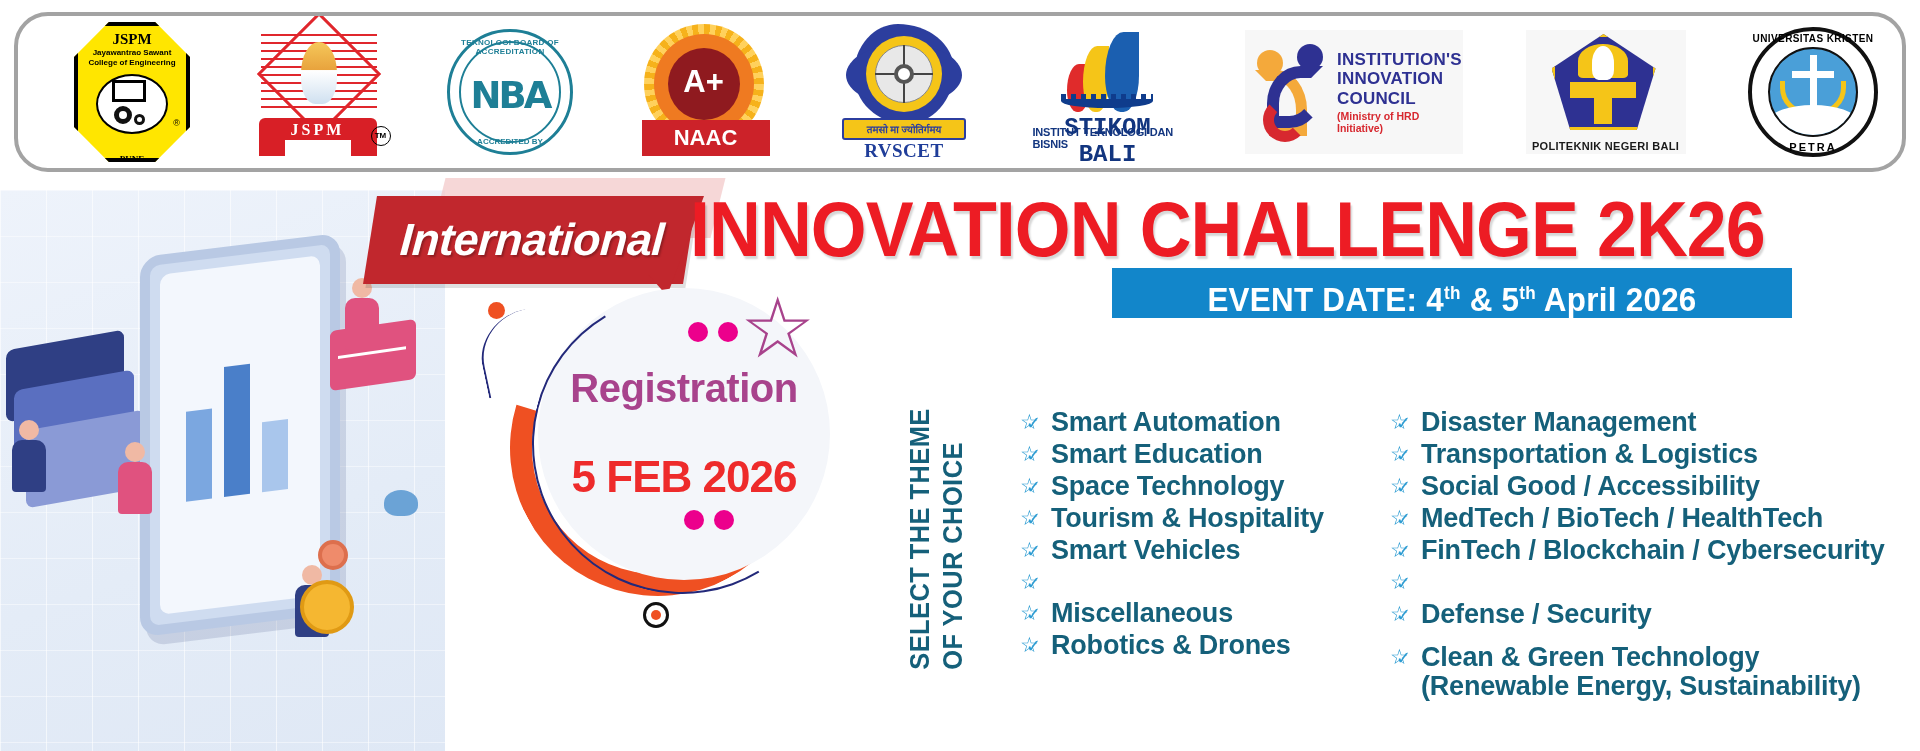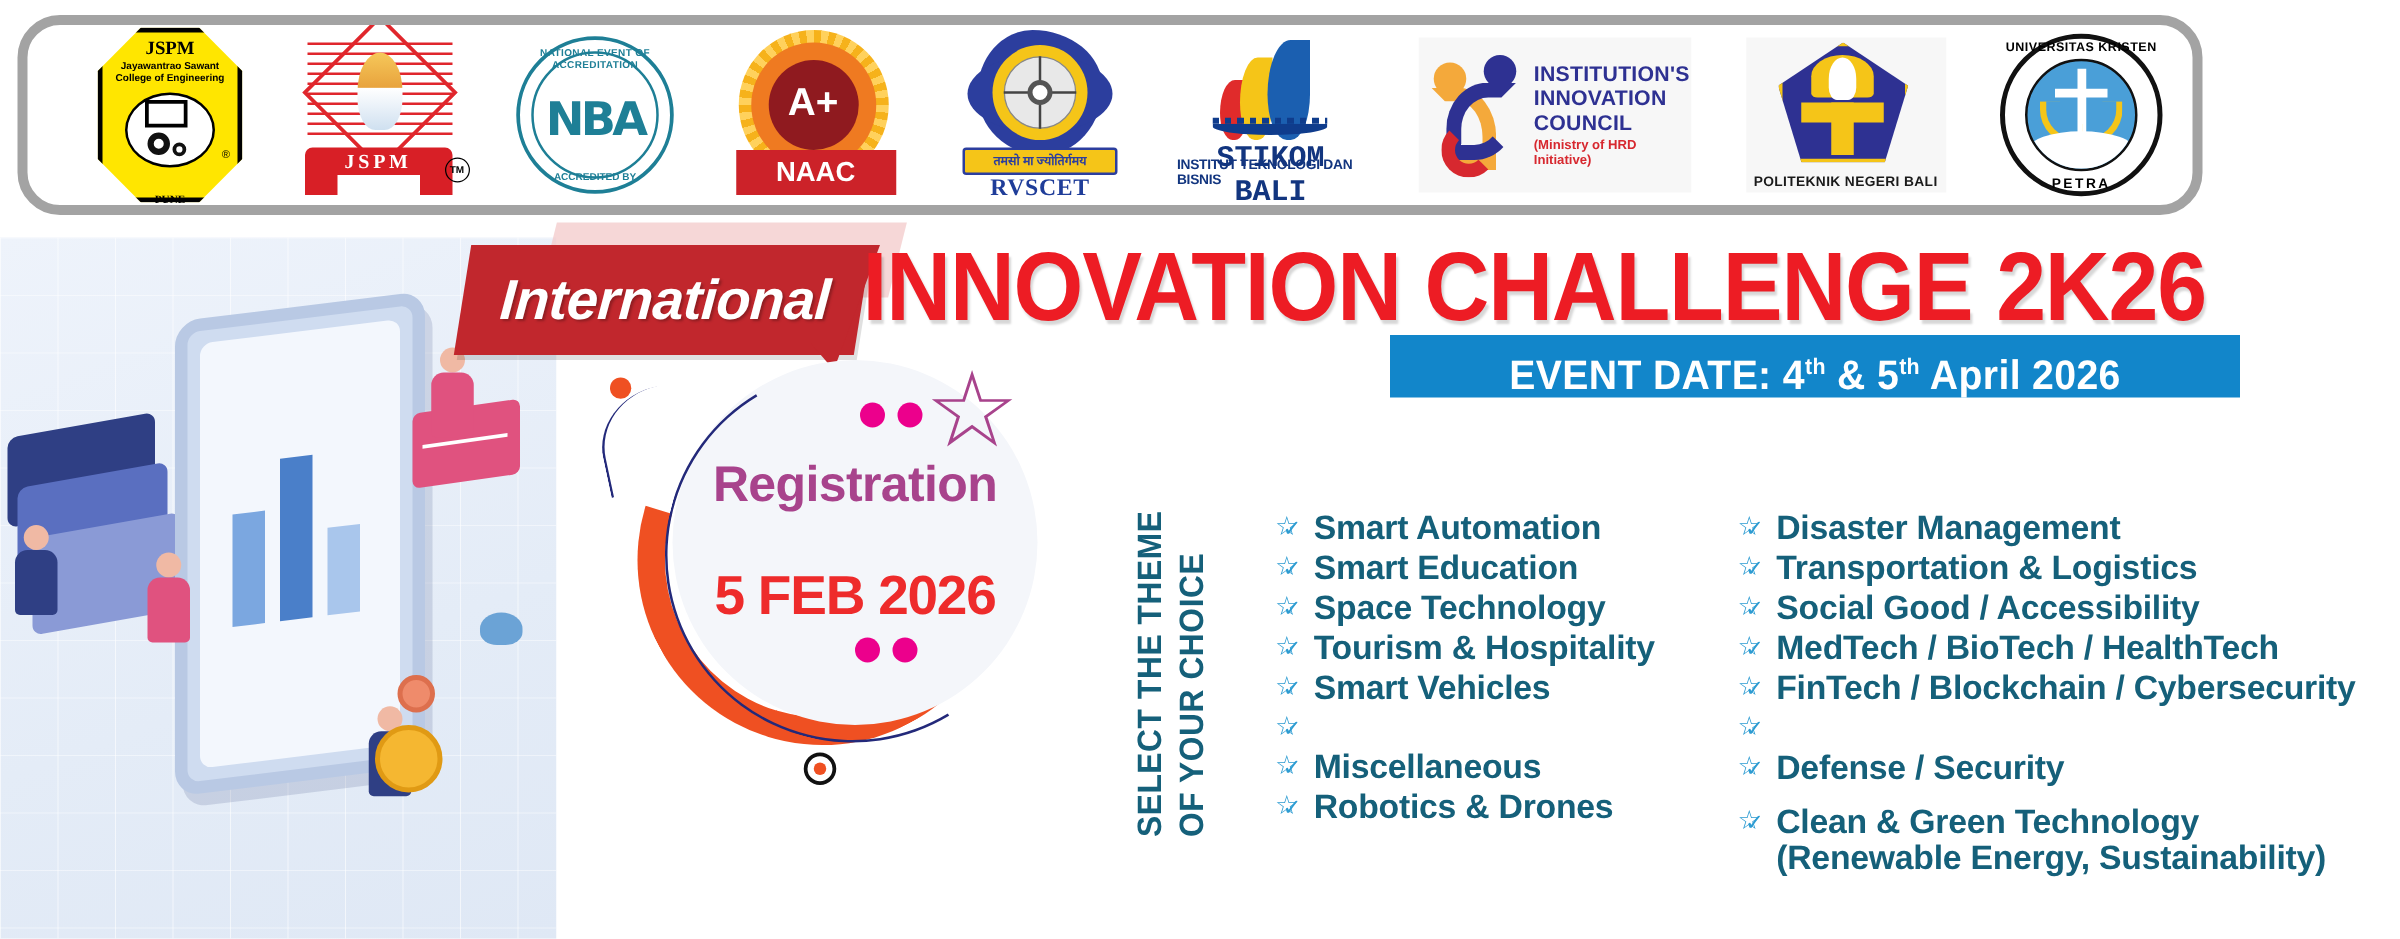--- a/index.html
+++ b/index.html
@@ -3,22 +3,22 @@
 <meta charset="utf-8">
 <style>
   * { box-sizing: border-box; margin:0; padding:0; }
   html,body { width:1920px; height:751px; overflow:hidden; background:#ffffff;
     font-family:"Liberation Sans", sans-serif; }
 
   #poster { position:relative; width:1920px; height:751px; background:#fff; }
 
   
   .logo-bar{
-    position:absolute; left:14px; top:12px; width:1748px; height:160px;
-    border:8px solid #a3a3a3; border-radius:34px; background:#fff;
+    position:absolute; left:14px; top:12px; width:1892px; height:160px;
+    border:4px solid #a3a3a3; border-radius:34px; background:#fff;
     display:flex; align-items:center; justify-content:space-between;
     padding:4px 24px 4px 56px; overflow:hidden;
   }
   .logo-cell{ display:flex; align-items:center; justify-content:center;
     height:150px; flex:0 0 auto; position:relative; }
 
   
   .jspm-oct{ width:116px; height:140px; position:relative; }
   .jspm-oct .oct{ position:absolute; inset:0; background:#ffe600;
     border:4px solid #000;
@@ -355,21 +355,21 @@
           <span>JSPM</span>
           <div class="notch"></div>
         </div>
         <div class="tm">TM</div>
       </div>
     </div>
 
     <div class="logo-cell">
       <div class="nba">
         <div class="inner"></div>
-        <div class="txt-top">NATIONAL EVENT OF ACCREDITATION</div>
+        <div class="txt-top">TEKNOLOGI BOARD OF ACCREDITATION</div>
         <div class="big">NBA</div>
         <div class="txt-bot">ACCREDITED BY</div>
       </div>
     </div>
 
     <div class="logo-cell">
       <div class="naac">
         <div class="sun"></div>
         <div class="ring"></div>
         <div class="core"></div>

